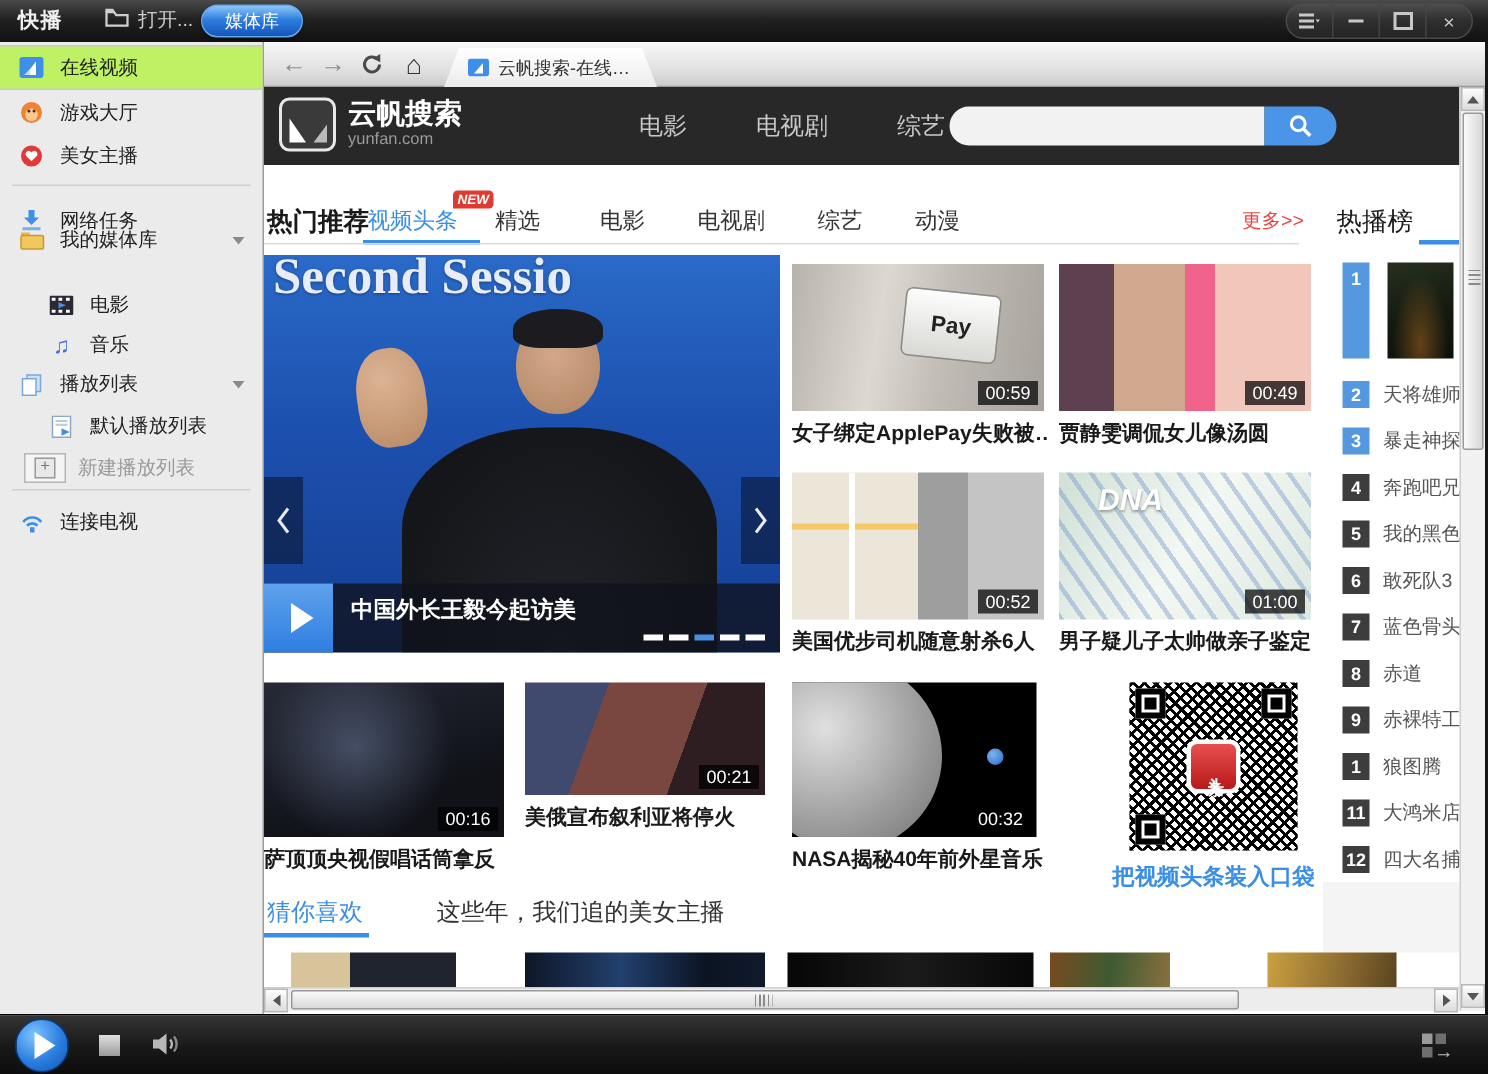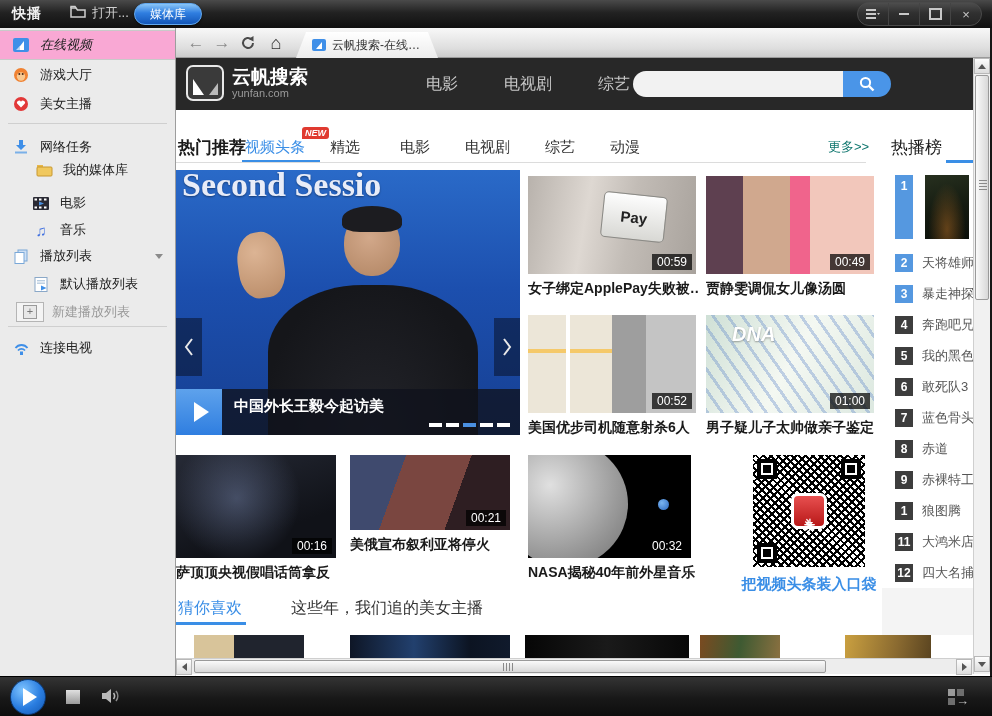--- a/index.html
+++ b/index.html
@@ -21,21 +21,21 @@
     color:#c8c8c8;border-left:1px solid #444;font-size:13px;}
   .winbtn:first-child{border-left:none;}
   .minbar{width:10px;height:2px;background:#c8c8c8;}
   .maxbox{width:9px;height:8px;border:2px solid #c8c8c8;}
 
   
   #sidebar{position:absolute;left:0;top:28px;width:176px;height:648px;background:#ebebeb;border-right:1px solid #9d9d9d;box-sizing:border-box;}
   .siderow{position:absolute;left:0;width:175px;height:28px;display:flex;align-items:center;font-size:13px;color:#222;}
   .siderow .ic{margin-left:12px;margin-right:10px;width:18px;height:16px;display:flex;align-items:center;justify-content:center;}
   .siderow.sub .ic{margin-left:32px;}
-  .siderow.active{background:#f9a8d4;border-top:1px solid #c9c9c9;border-bottom:1px solid #c9c9c9;font-style:italic;}
+  .siderow.active{background:#bef264;border-top:1px solid #c9c9c9;border-bottom:1px solid #c9c9c9;}
   .side-div{position:absolute;left:8px;width:159px;height:1px;background:#cfcfcf;}
   .caret{position:absolute;right:12px;width:0;height:0;border-left:4px solid transparent;border-right:4px solid transparent;border-top:5px solid #8a8a8a;}
   .newpl-box{margin-left:16px;margin-right:8px;width:26px;height:18px;background:#f4f4f4;border:1px solid #b5b5b5;
     display:flex;align-items:center;justify-content:center;}
   .newpl-box span{width:12px;height:12px;border:1px solid #9a9a9a;background:#e8e8e8;color:#777;font-size:11px;line-height:11px;text-align:center;}
   .gray-label{color:#999;}
   .glyph-music{font-size:15px;color:#3f6fe0;}
 
   
   #browser{position:absolute;left:176px;top:28px;width:816px;height:648px;background:#fff;}
@@ -67,21 +67,21 @@
   .search-btn{width:48px;height:26px;border:none;background:#4a95e8;border-radius:0 13px 13px 0;display:flex;align-items:center;justify-content:center;}
 
   
   .tr-item{position:absolute;font-size:15px;color:#333;top:80px;white-space:nowrap;}
   .tr-featured{left:2px;top:78px;font-size:17px;font-weight:bold;color:#1a1a1a;}
   .tr-active{color:#3a8ee6;}
   .tr-underline{position:absolute;left:66px;top:102px;width:78px;height:3px;background:#3a8ee6;}
   .tr-border{position:absolute;left:0;top:104px;width:690px;height:1px;background:#dcdcdc;}
   .newbadge{position:absolute;top:-11px;right:-24px;background:#e03a30;color:#fff;font-size:9px;font-weight:bold;
     padding:1px 3px;border-radius:3px 3px 3px 0;font-style:italic;}
-  .tr-more{left:652px;font-size:13px;color:#0f766e;}
+  .tr-more{left:652px;font-size:13px;color:#ef4444;}
   .hot-header{position:absolute;left:715px;top:78px;font-size:17px;color:#1a1a1a;}
   .hot-underline{position:absolute;left:770px;top:102px;width:27px;height:3px;background:#3a8ee6;}
 
   
   #carousel{position:absolute;left:0;top:112px;width:344px;height:265px;overflow:hidden;
     background:linear-gradient(180deg,#2a6ac8 0%,#1c4fae 45%,#163f92 100%);}
   .car-text{position:absolute;left:6px;top:-4px;width:344px;color:#e8ecf8;font-family:"Liberation Serif","DejaVu Serif",serif;
     font-weight:bold;font-size:34px;white-space:nowrap;overflow:hidden;text-shadow:0 1px 2px rgba(0,0,0,.4);}
   .car-suit{position:absolute;left:92px;bottom:0;width:210px;height:150px;background:radial-gradient(ellipse at 50% 100%,#23242a,#15161a 75%);border-radius:45% 45% 0 0;}
   .car-head{position:absolute;left:168px;top:42px;width:56px;height:64px;background:radial-gradient(circle at 45% 40%,#d2a88a,#b08462);border-radius:48%;}
@@ -262,21 +262,21 @@
     <div class="side-div" style="top:95px;"></div>
     <div class="siderow" style="top:105px;">
       <span class="ic">
         <svg width="16" height="16">
             <polygon points="8,11 3,6 6,6 6,1 10,1 10,6 13,6" fill="#3f8fe8"></polygon>
             <rect x="2" y="12.5" width="12" height="2" fill="#7ab0e8"></rect>
           </svg>
       </span>
       <span>网络任务</span>
     </div>
-    <div class="siderow" style="top:128px;padding-left:23px;">
+    <div class="siderow" style="top:118px;">
       <span class="ic">
         <svg width="17" height="14">
             <path d="M1 4h6V2h-6z" fill="#e8b84a"></path>
             <rect x="1" y="4" width="15" height="9" rx="1" fill="#f0c85e" stroke="#c89830" stroke-width="1"></rect>
           </svg>
       </span>
       <span>我的媒体库</span>
       <span class="caret"></span>
     </div>
     <div class="siderow sub" style="top:161px;">

